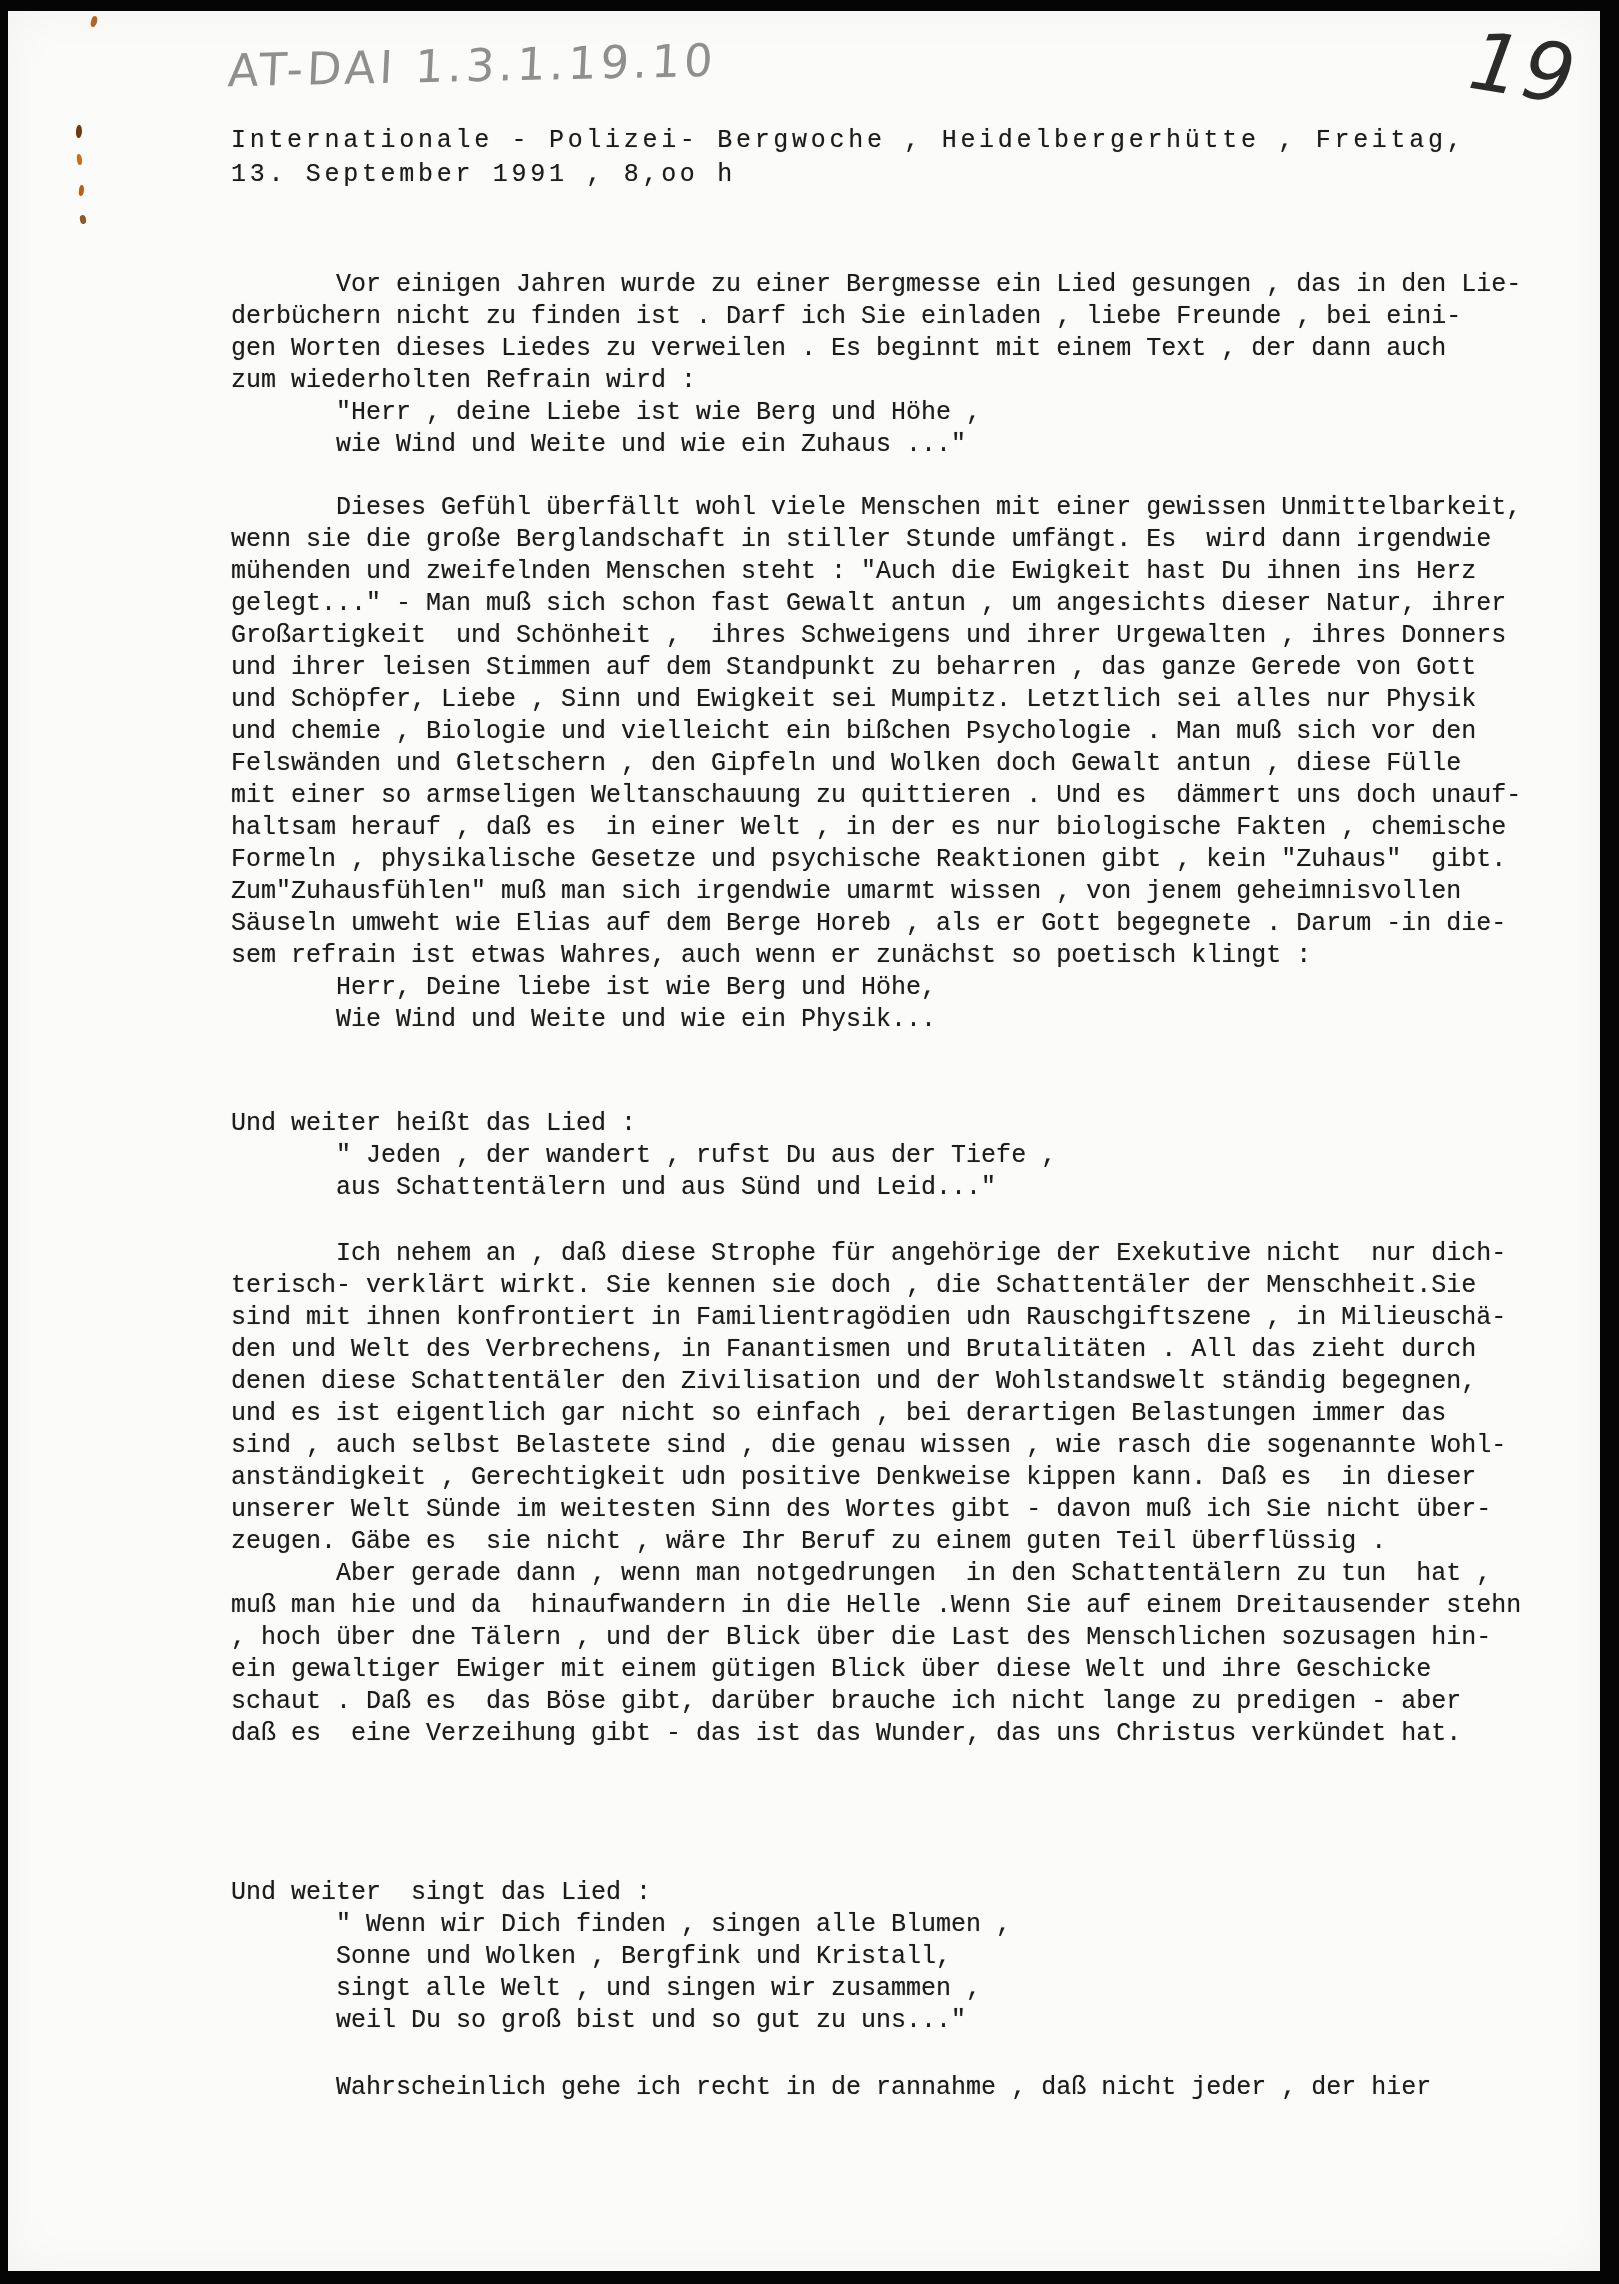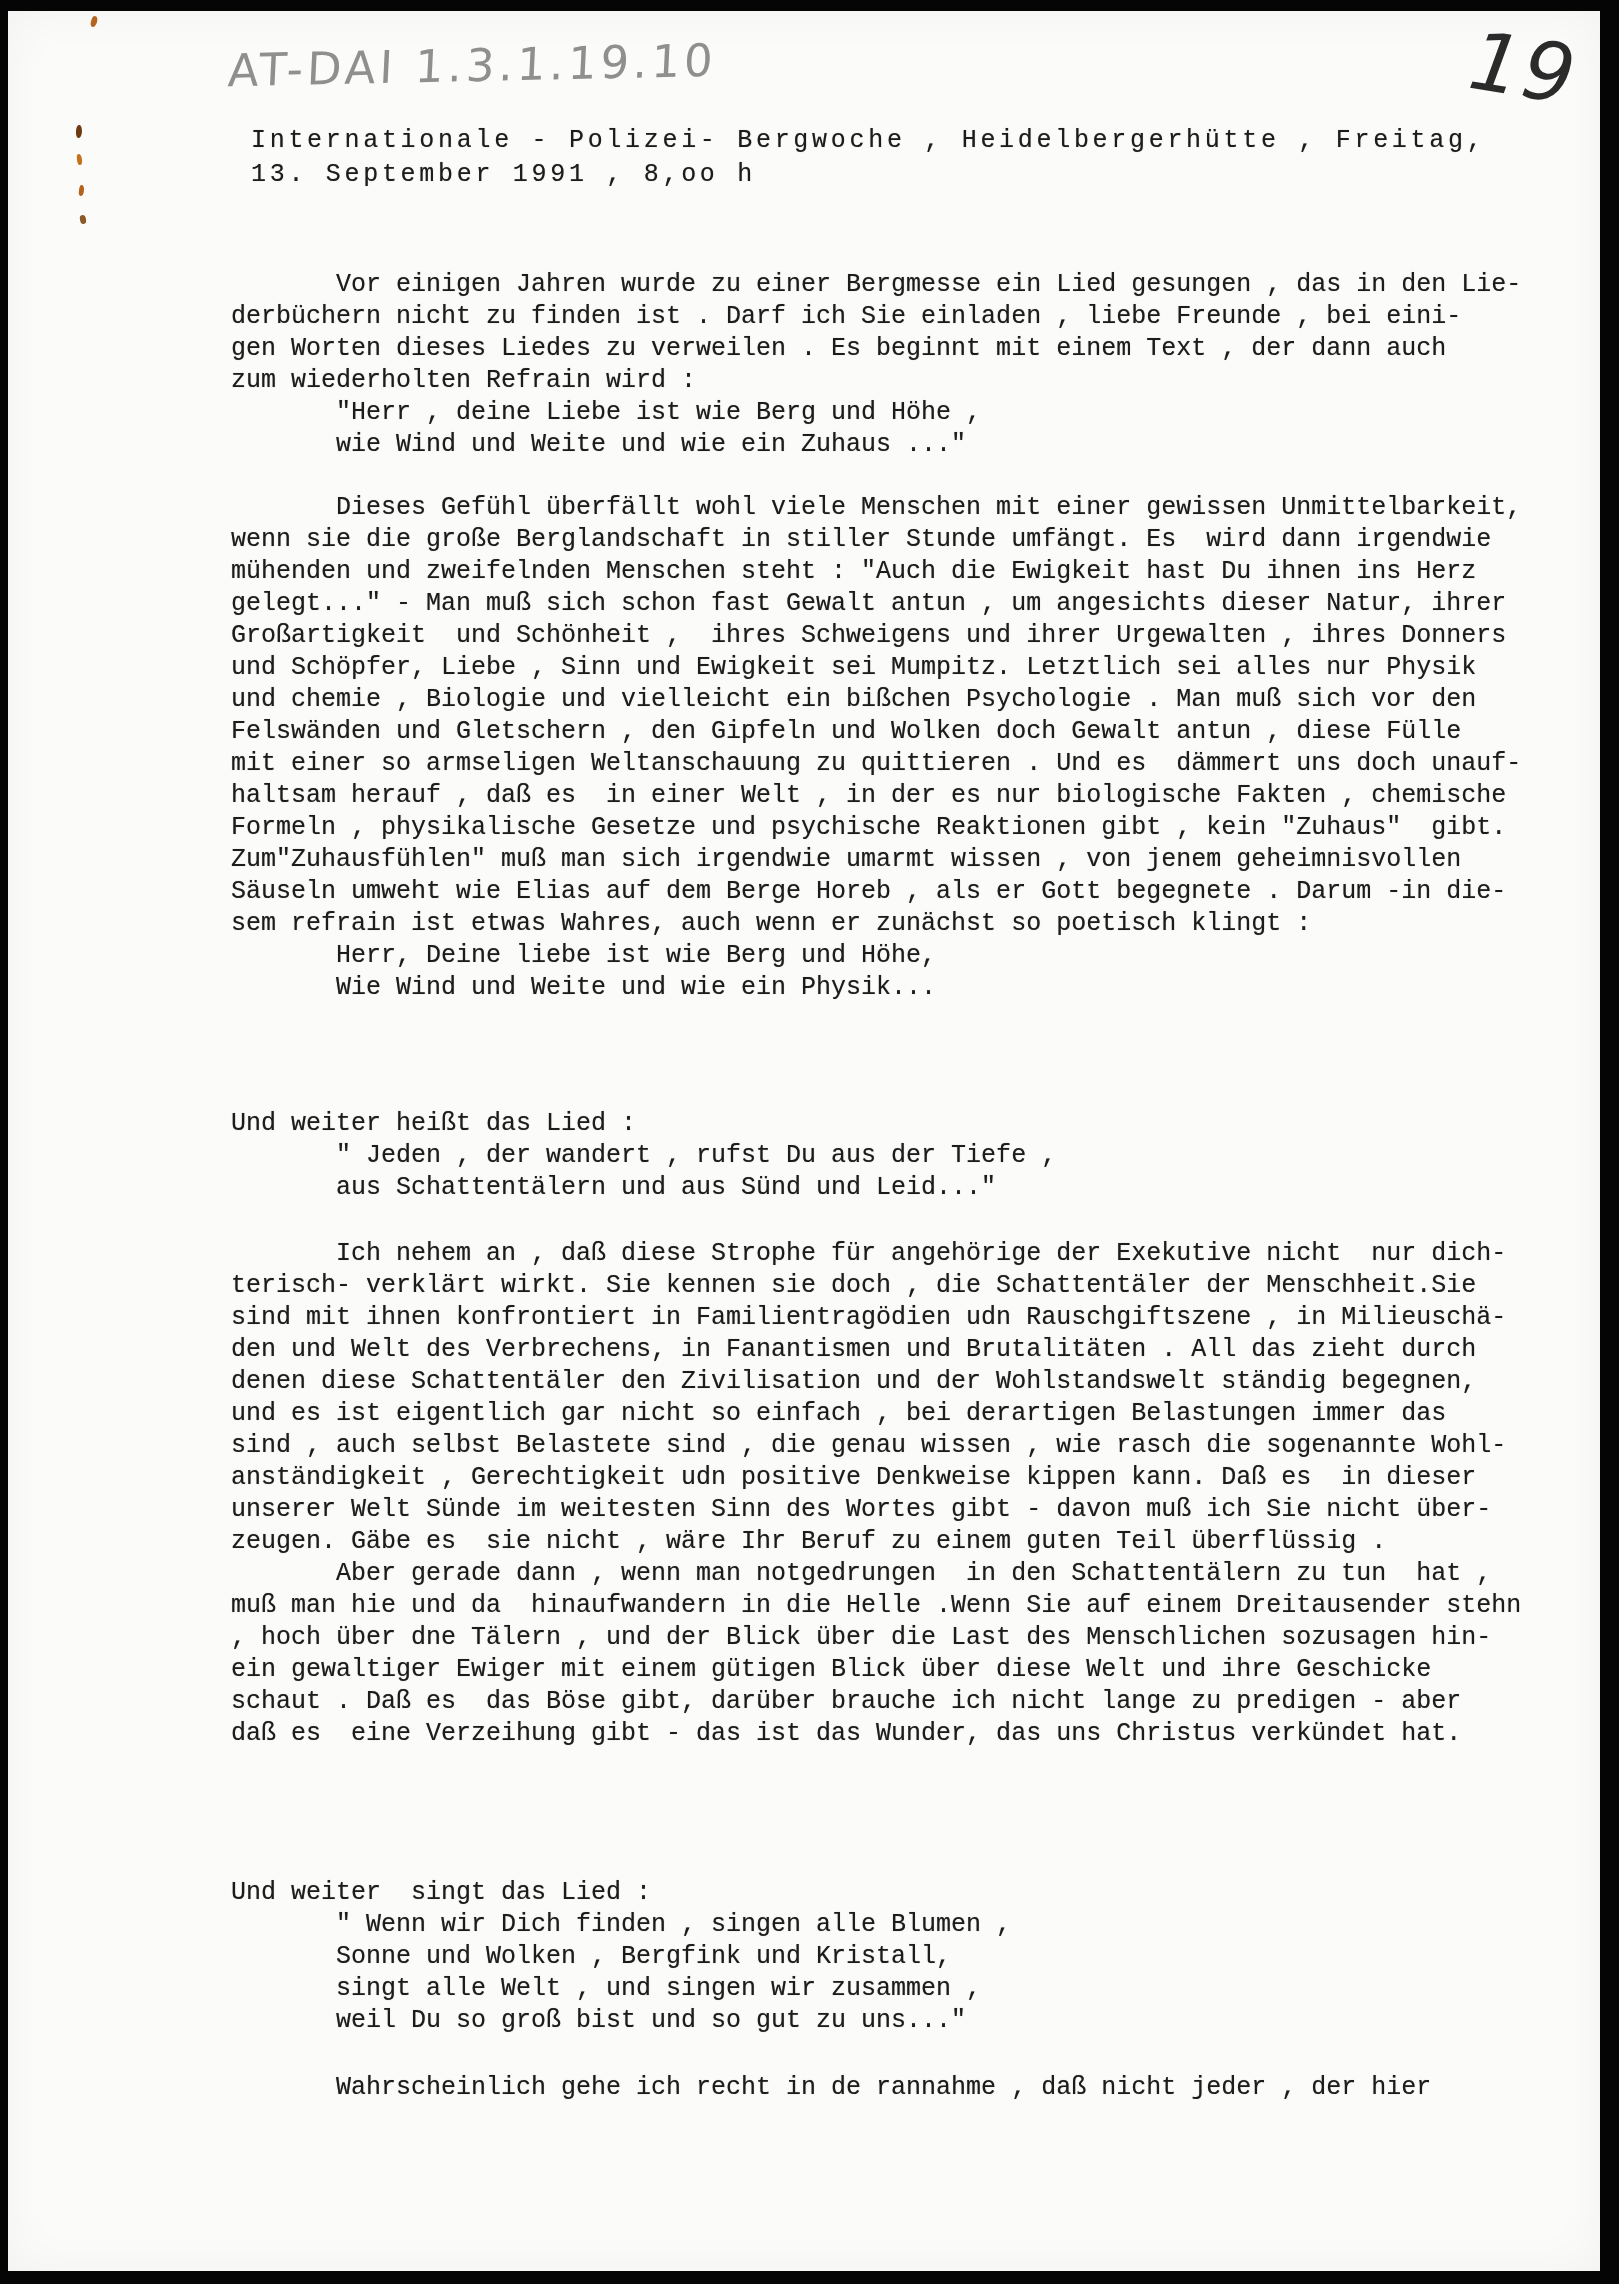--- a/index.html
+++ b/index.html
@@ -12,21 +12,21 @@
     position:absolute; left:8px; top:10.5px; width:1592px; height:2260px;
     background:#fbfbf9;
     box-shadow: inset 0 0 49px rgba(0,0,0,0.04);
   }
   .tblock {
     position:absolute; left:231px; width:1328px;
     color:#1c1c1c; font-size:25px; line-height:32px;
     text-shadow:0 0 0.8px rgba(10,10,10,0.45);
   }
   .tline { white-space:pre; }
-  .header-block { letter-spacing:3.7px; line-height:34px;margin-left:20px; }
+  .header-block { letter-spacing:3.7px; line-height:34px; }
   .hand-pencil {
     position:absolute; left:228px; top:39px;
     font-family:"DejaVu Sans",sans-serif;
     font-size:45px; color:#8f8f8f; letter-spacing:4px;
     transform:rotate(-1.2deg) skewX(-4deg);
     white-space:pre;
   }
   .hand-pen {
     position:absolute; left:1470px; top:21px;
     font-family:"DejaVu Sans",sans-serif; font-style:italic;
@@ -68,20 +68,21 @@
     <div class="tline">       "Herr , deine Liebe ist wie Berg und Höhe ,</div>
     <div class="tline">       wie Wind und Weite und wie ein Zuhaus ..."</div>
   </div>
 
   <div class="tblock" style="top:492px">
     <div class="tline">       Dieses Gefühl überfällt wohl viele Menschen mit einer gewissen Unmittelbarkeit,</div>
     <div class="tline">wenn sie die große Berglandschaft in stiller Stunde umfängt. Es  wird dann irgendwie</div>
     <div class="tline">mühenden und zweifelnden Menschen steht : "Auch die Ewigkeit hast Du ihnen ins Herz</div>
     <div class="tline">gelegt..." - Man muß sich schon fast Gewalt antun , um angesichts dieser Natur, ihrer</div>
     <div class="tline">Großartigkeit  und Schönheit ,  ihres Schweigens und ihrer Urgewalten , ihres Donners</div>
+    <div class="tline">und ihrer leisen Stimmen auf dem Standpunkt zu beharren , das ganze Gerede von Gott</div>
     <div class="tline">und Schöpfer, Liebe , Sinn und Ewigkeit sei Mumpitz. Letztlich sei alles nur Physik</div>
     <div class="tline">und chemie , Biologie und vielleicht ein bißchen Psychologie . Man muß sich vor den</div>
     <div class="tline">Felswänden und Gletschern , den Gipfeln und Wolken doch Gewalt antun , diese Fülle</div>
     <div class="tline">mit einer so armseligen Weltanschauung zu quittieren . Und es  dämmert uns doch unauf-</div>
     <div class="tline">haltsam herauf , daß es  in einer Welt , in der es nur biologische Fakten , chemische</div>
     <div class="tline">Formeln , physikalische Gesetze und psychische Reaktionen gibt , kein "Zuhaus"  gibt.</div>
     <div class="tline">Zum"Zuhausfühlen" muß man sich irgendwie umarmt wissen , von jenem geheimnisvollen</div>
     <div class="tline">Säuseln umweht wie Elias auf dem Berge Horeb , als er Gott begegnete . Darum -in die-</div>
     <div class="tline">sem refrain ist etwas Wahres, auch wenn er zunächst so poetisch klingt :</div>
     <div class="tline">       Herr, Deine liebe ist wie Berg und Höhe,</div>

